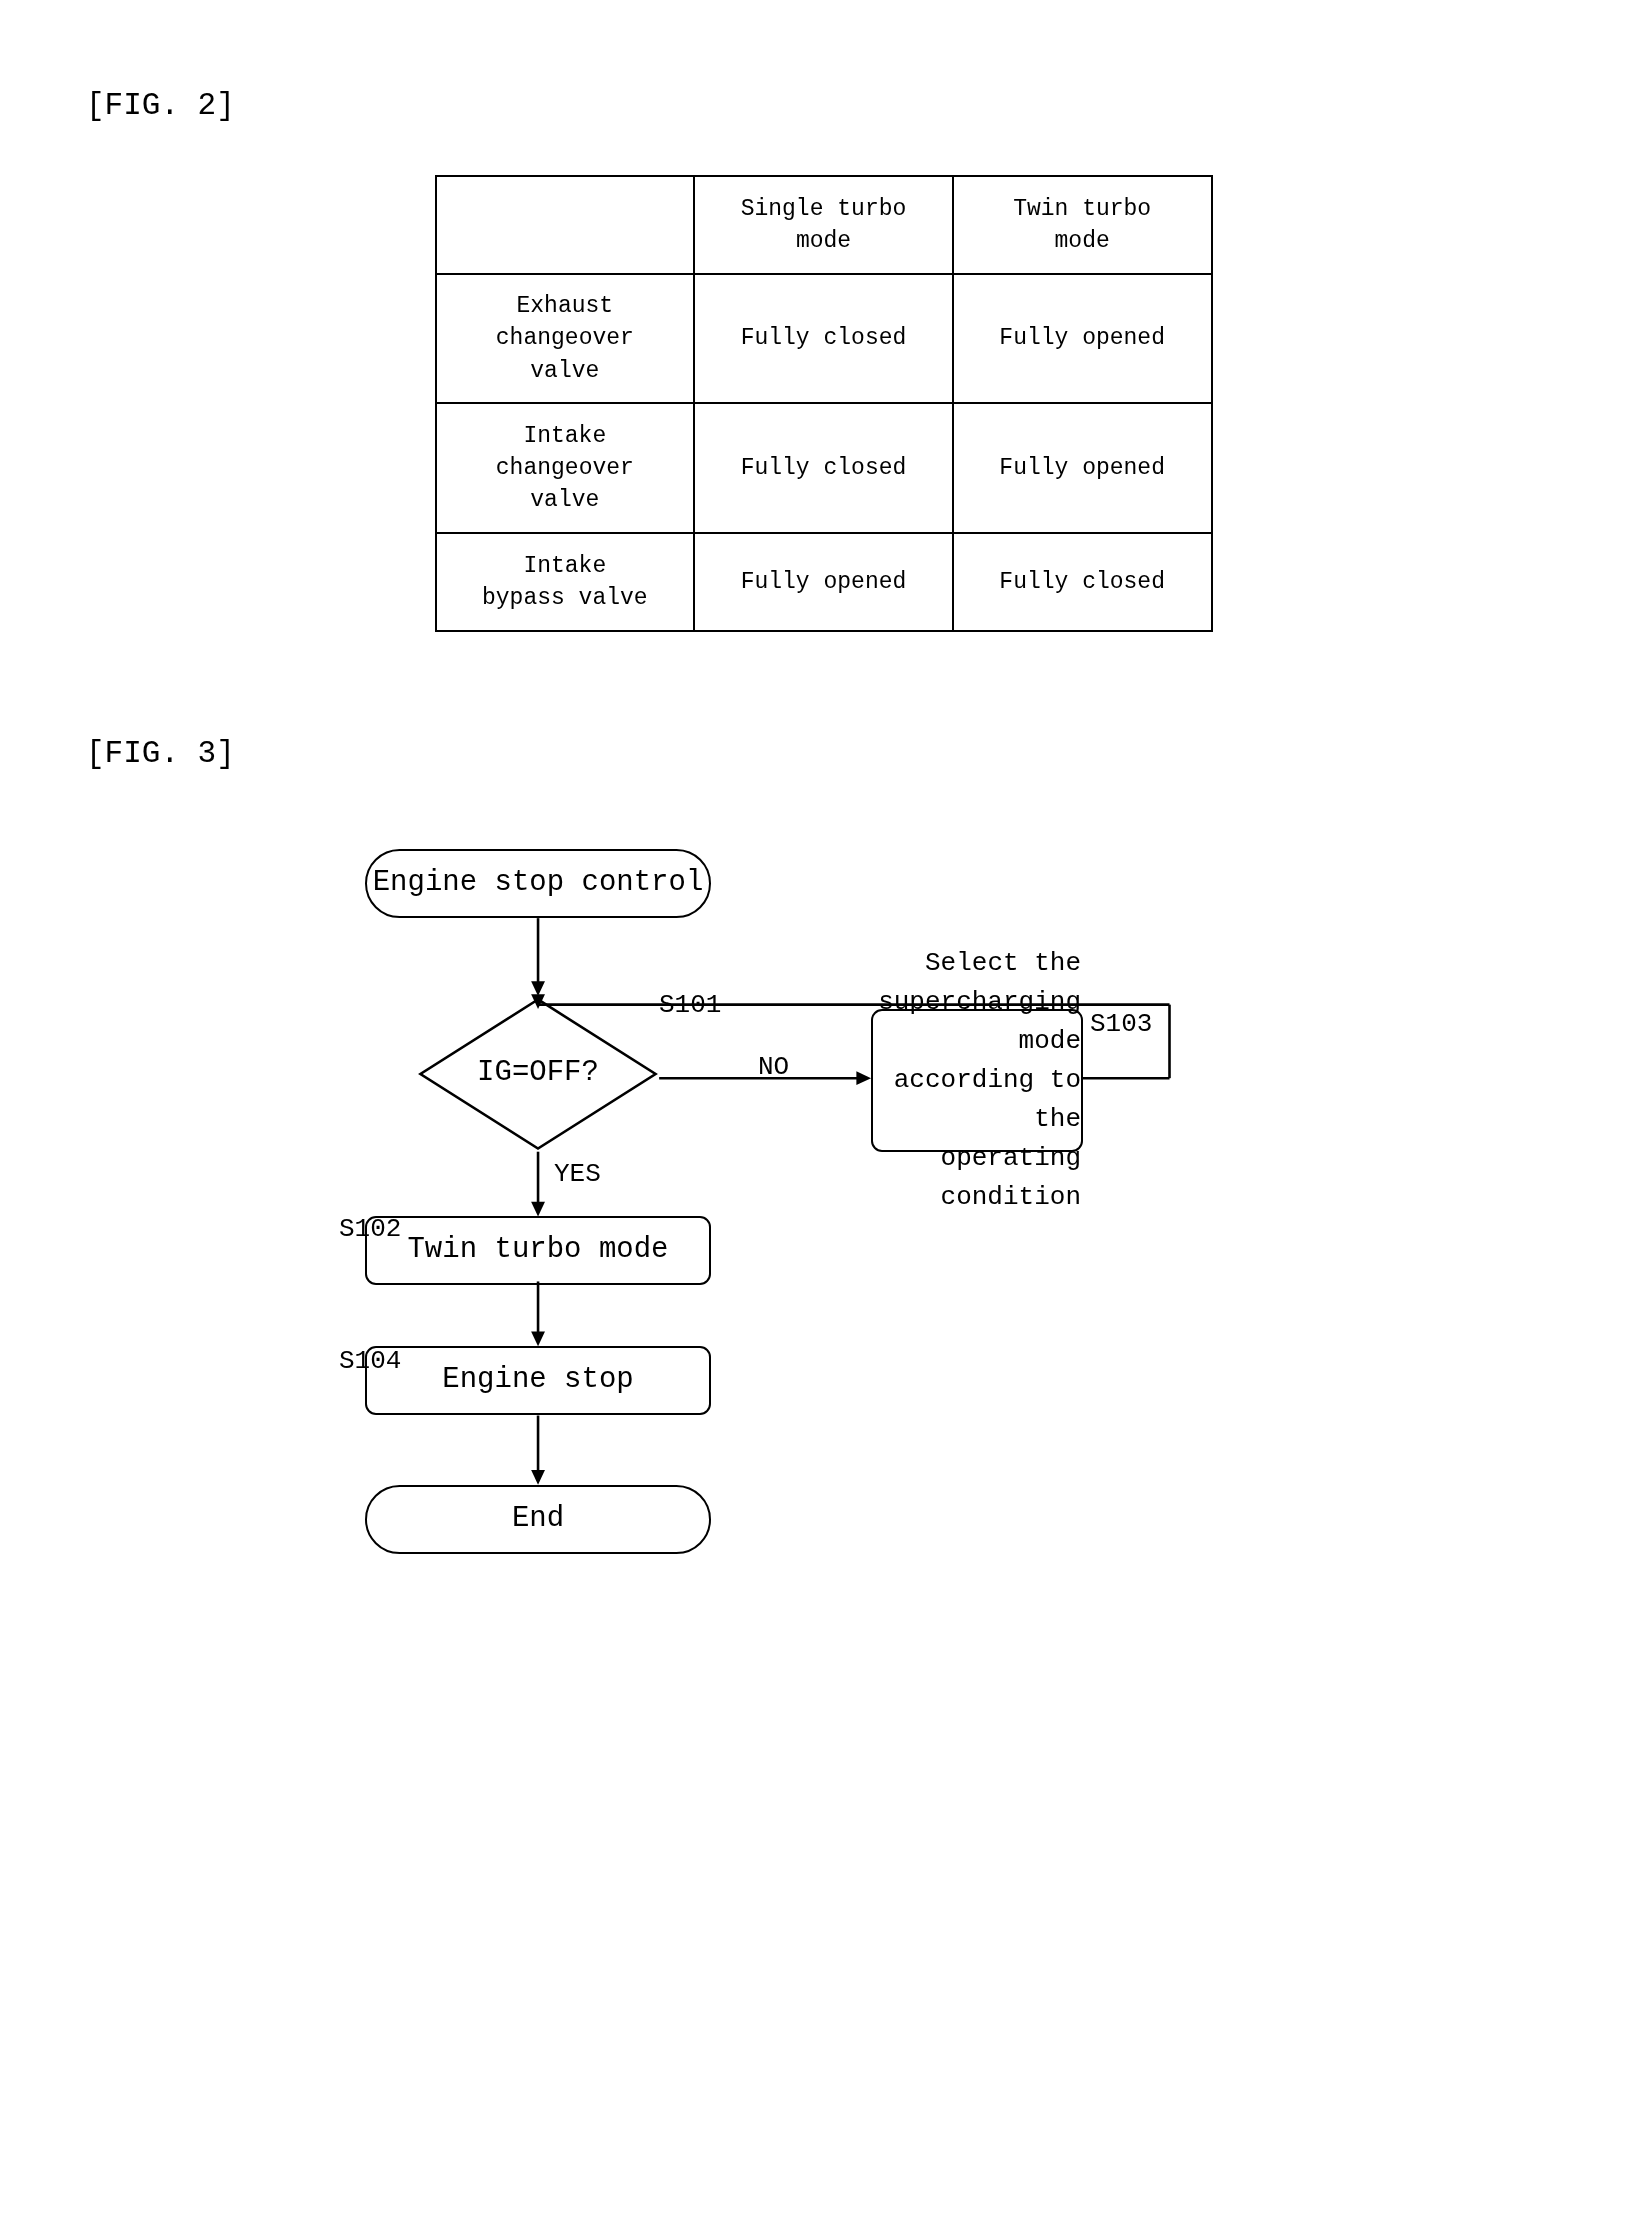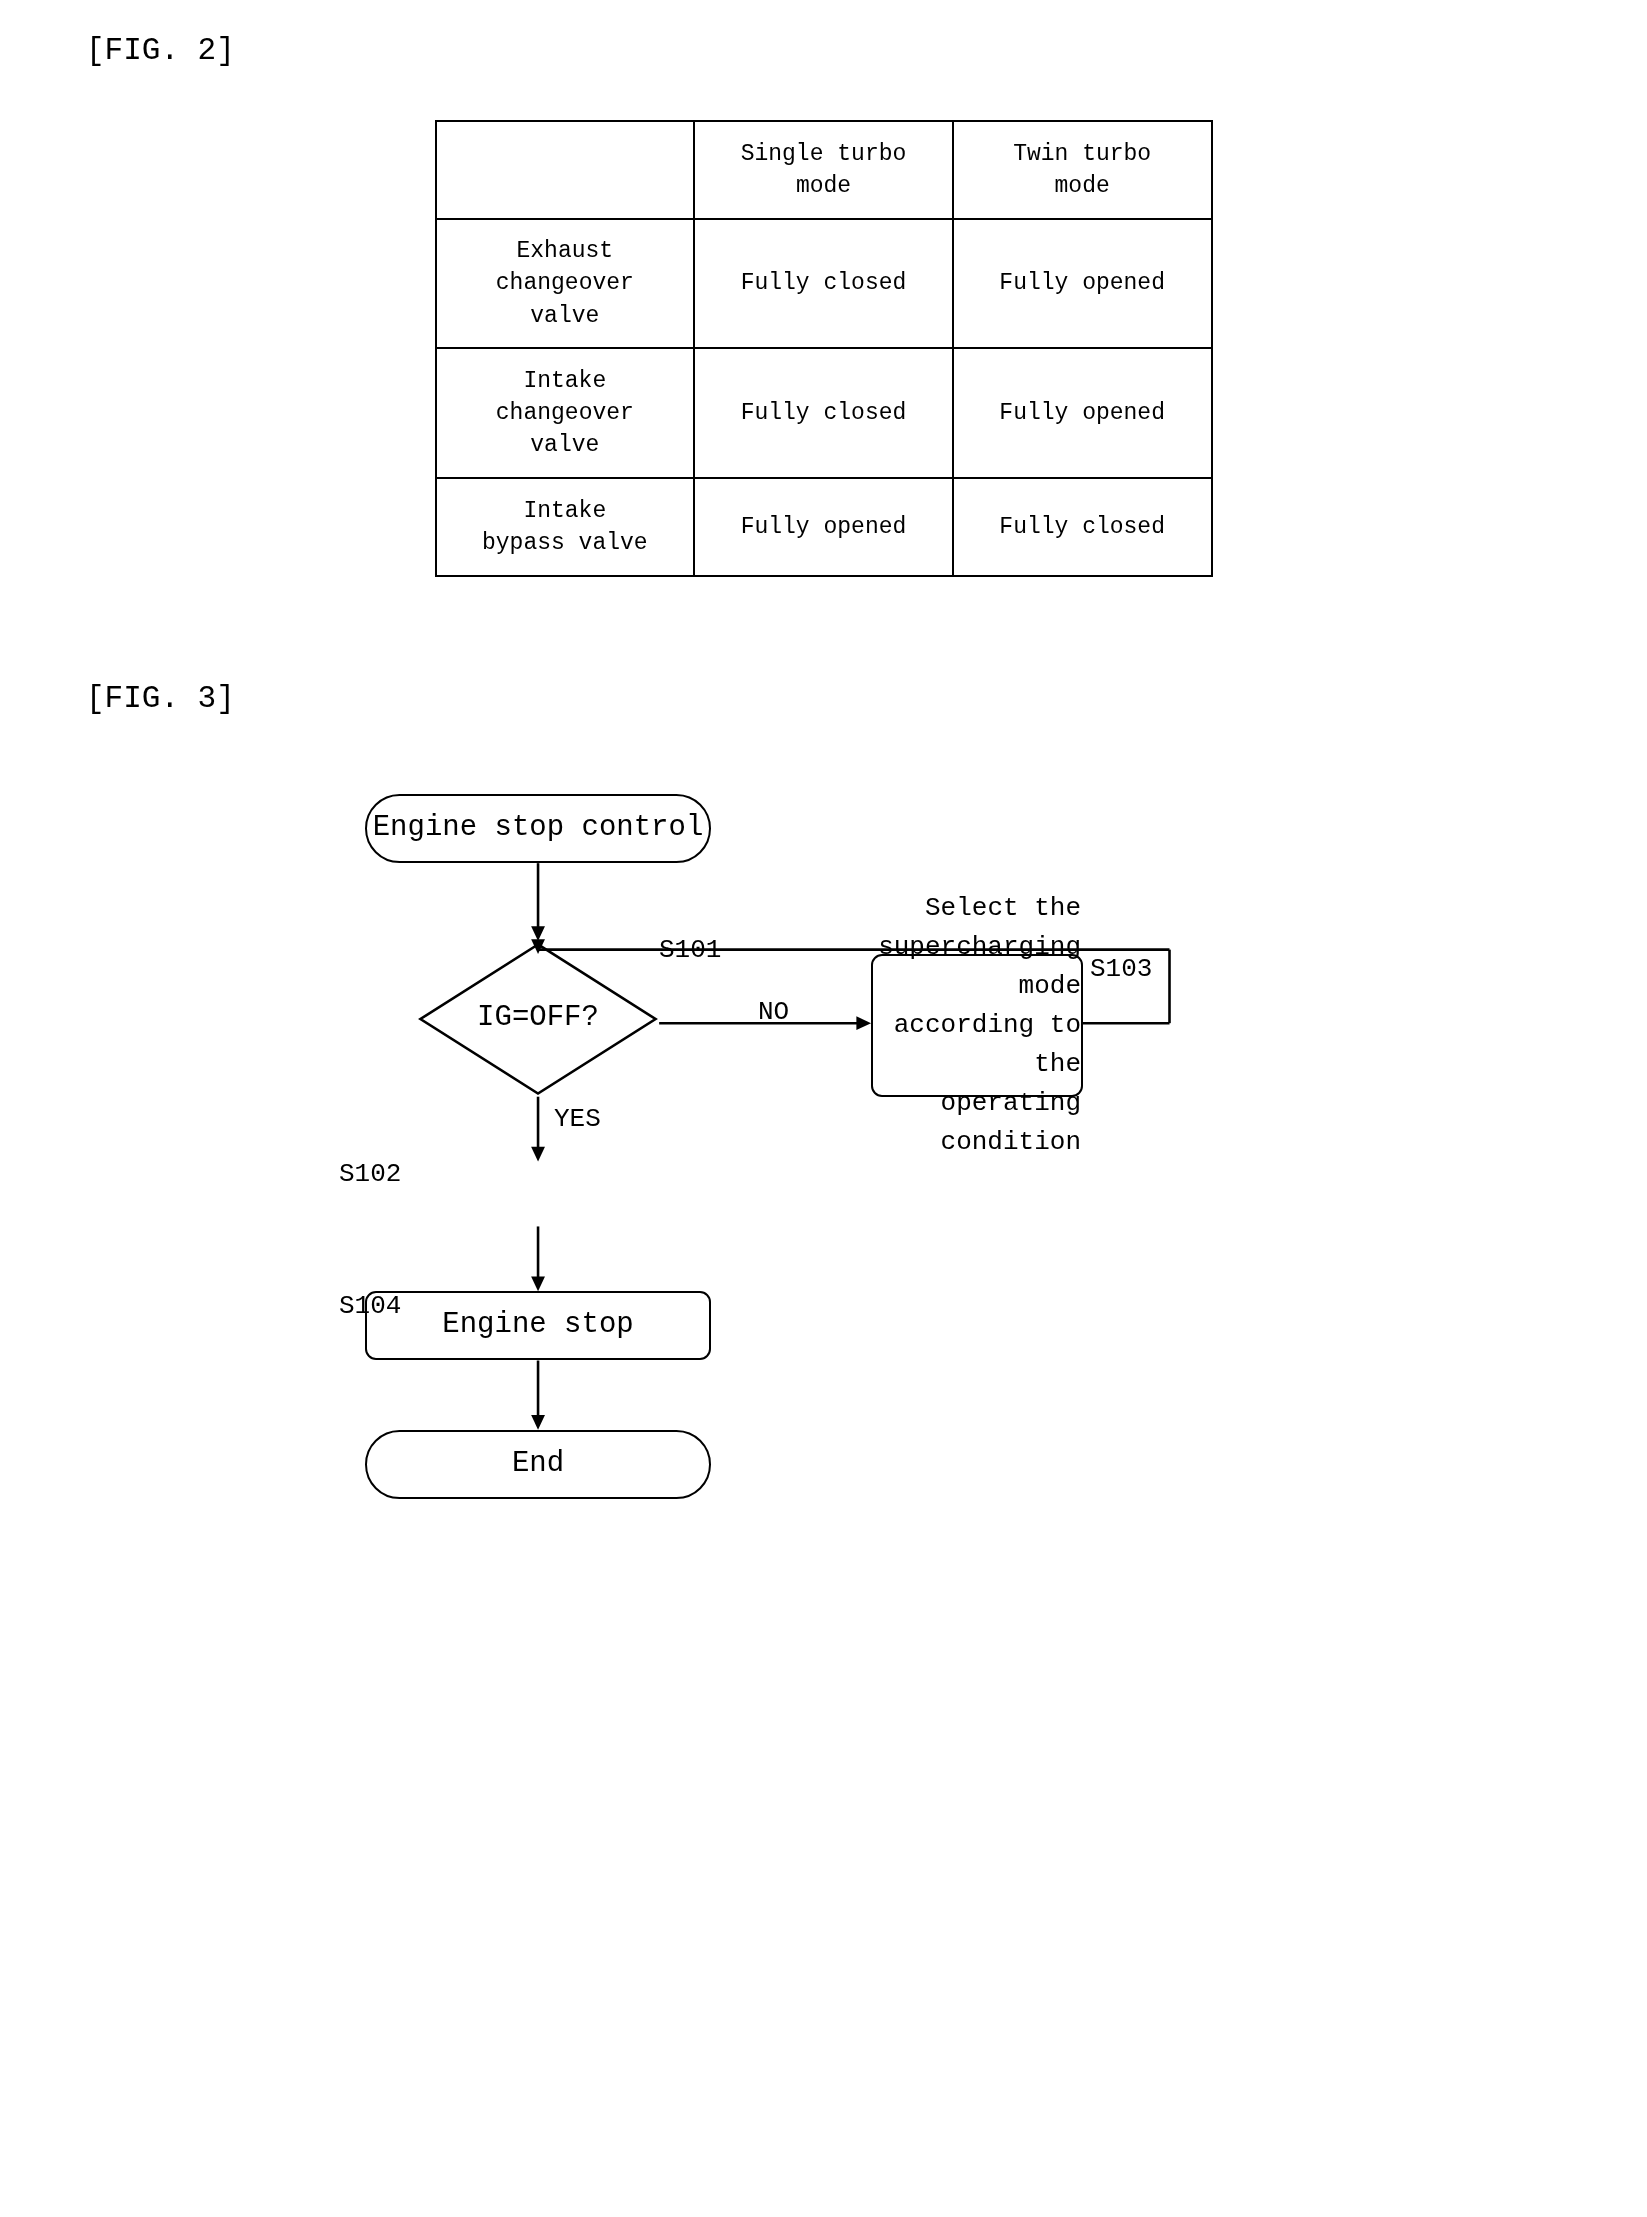--- a/index.html
+++ b/index.html
@@ -6,21 +6,21 @@
     body {
       background: #fff;
       font-family: 'Courier New', Courier, monospace;
       width: 1647px;
       min-height: 2217px;
       position: relative;
       color: #000;
     }
 
     .page {
-      padding: 33px 86px;
+      padding: 88px 86px;
     }
 
     
     .fig-label {
       font-size: 31px;
       font-weight: normal;
       margin-bottom: 52px;
     }
 
     .table-section {
@@ -197,20 +197,23 @@
       </div>
 
       <div class="step-label" style="left:441px; top:167px;">S101</div>
 
       <div class="step-label" style="left:540px; top:229px;">NO</div>
 
       <div class="step-label" style="left:336px; top:336px;">YES</div>
 
       <div class="step-label" style="left:121px; top:391px;">S102</div>
 
+      <div class="shape rectangle" style="left:147px; top:393px; width:346px; height:69px;">
+        <span>Twin turbo mode</span>
+      </div>
 
       <div class="step-label" style="left:121px; top:523px;">S104</div>
 
       <div class="shape rectangle" style="left:147px; top:523px; width:346px; height:69px;">
         <span>Engine stop</span>
       </div>
 
       <div class="shape rounded-rect" style="left:147px; top:662px; width:346px; height:69px;">
         <span>End</span>
       </div>

